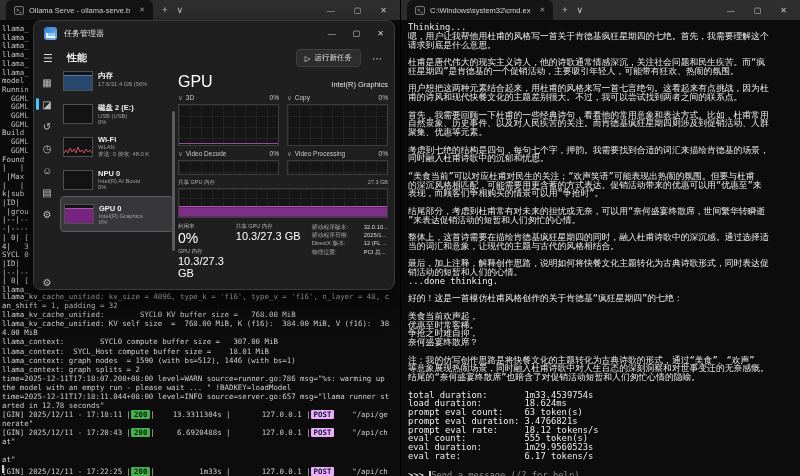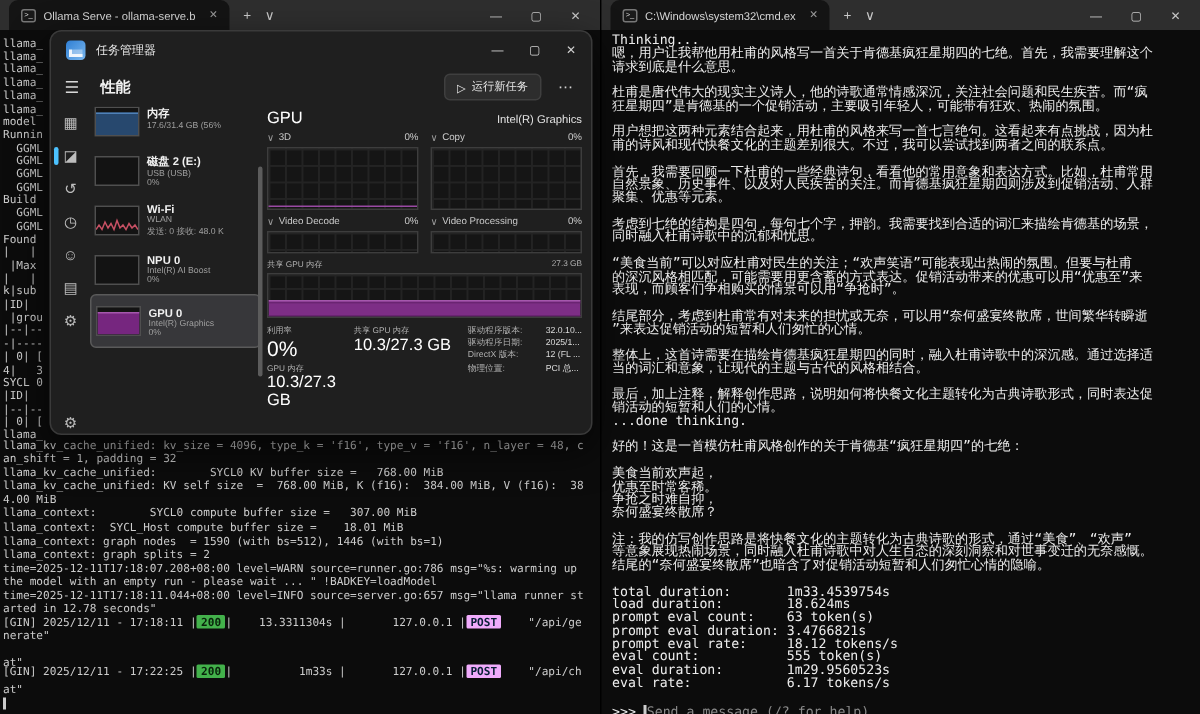--- a/index.html
+++ b/index.html
@@ -79,21 +79,21 @@
   .fill.gpu { height:86%; background:#76267f; border-top:1px solid #a558ad; }
   .speck { position:absolute; left:1px; bottom:1px; width:4px; height:2px; background:#b0a23c; }
   .ptxt { min-width:0; }
   .ptitle { font-size:7.5px; color:#f0f0f0; font-weight:bold; white-space:nowrap; }
   .psub, .ppct { font-size:5.8px; color:#9f9f9f; white-space:nowrap; }
   .listscroll { position:absolute; left:138px; top:40px; width:3px; height:140px; background:#5c5c5c;
                 border-radius:2px; }
 
   .gpupanel { position:absolute; left:144px; top:0; width:210px; bottom:0; }
   .gp-head { display:flex; align-items:baseline; margin-top:2px; }
-  .gp-title { font-size:11px; color:#ffffff; font-weight:normal; }
+  .gp-title { font-size:16px; color:#ffffff; font-weight:normal; }
   .gp-dev { margin-left:auto; font-size:7.5px; color:#e2e2e2; }
   .chartgrid { display:grid; grid-template-columns:1fr 1fr; column-gap:8px; margin-top:3px; }
   .chead { display:flex; font-size:6.5px; color:#c8c8c8; margin-bottom:2px; }
   .chead .pct { margin-left:auto; }
   .chev { color:#9a9a9a; margin-right:3px; }
   .chartbox { height:42px; background:#151515; border:1px solid #3d3d3d; position:relative;
       background-image:linear-gradient(to right,#232323 1px,transparent 1px),
                        linear-gradient(to bottom,#232323 1px,transparent 1px);
       background-size:11px 11px; }
   .chartbox.short { height:15px; }
@@ -180,23 +180,26 @@
 time=2025-12-11T17:18:07.208+08:00 level=WARN source=runner.go:786 msg="%s: warming up
 the model with an empty run - please wait ... " !BADKEY=loadModel
 time=2025-12-11T17:18:11.044+08:00 level=INFO source=server.go:657 msg="llama runner st
 arted in 12.78 seconds"</pre>
 
     <div class="ginrow" style="top:390px">
       <span>[GIN] 2025/12/11 - 17:18:11 |</span><span class="badge b200">200</span><span>|    13.3311304s |       127.0.0.1 |</span><span class="badge bpost">POST</span><span>    "/api/ge</span>
     </div>
     <div class="ginrow" style="top:399px"><span>nerate"</span></div>
 
+    <div class="ginrow" style="top:408px">
+      <span>[GIN] 2025/12/11 - 17:20:43 |</span><span class="badge b200">200</span><span>|     6.6920488s |       127.0.0.1 |</span><span class="badge bpost">POST</span><span>    "/api/ch</span>
+    </div>
     <div class="ginrow" style="top:417px"><span>at"</span></div>
 
-    <div class="ginrow" style="top:423px">
+    <div class="ginrow" style="top:447px">
       <span>[GIN] 2025/12/11 - 17:22:25 |</span><span class="badge b200">200</span><span>|          1m33s |       127.0.0.1 |</span><span class="badge bpost">POST</span><span>    "/api/ch</span>
     </div>
     <div class="ginrow" style="top:435px"><span>at"</span></div>
 
     <div class="ginrow" style="top:445px"><span class="cursor"></span></div>
   </div>
 </div>
 
 <div class="term term-right">
   <div class="tabbar">

